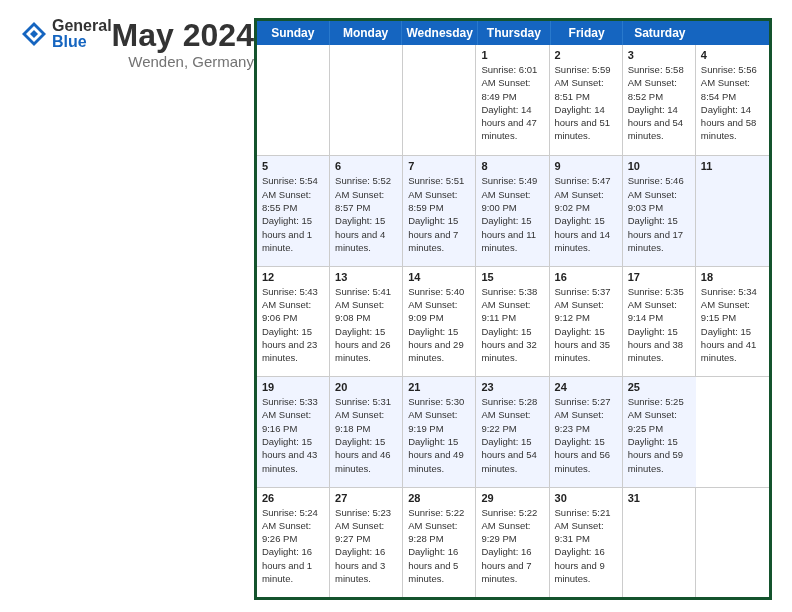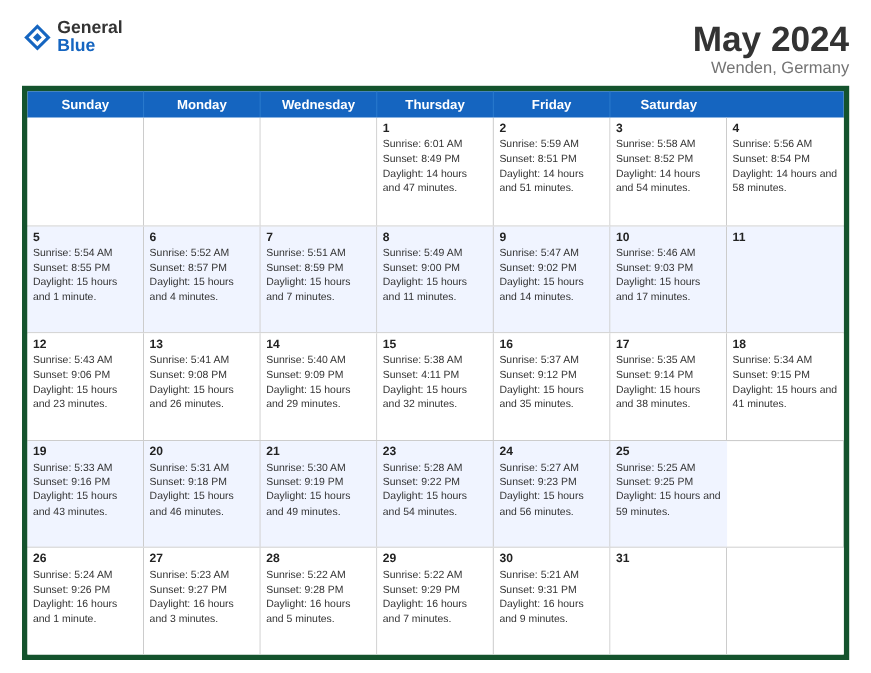--- a/index.html
+++ b/index.html
@@ -8,21 +8,21 @@
       background: #fff;
       width: 792px;
       height: 612px;
       overflow: hidden;
     }
     .page {
       width: 792px;
       height: 612px;
       padding: 18px 20px 12px 20px;
       display: flex;
-      flex-direction: column;
+      flex-direction: row;
     }
     .header {
       display: flex;
       justify-content: space-between;
       align-items: flex-start;
       margin-bottom: 8px;
     }
     .logo {
       display: flex;
       align-items: center;
@@ -57,21 +57,21 @@
       line-height: 1.1;
     }
     .title-location {
       font-size: 15px;
       color: #737373;
     }
     .calendar {
       flex: 1;
       display: flex;
       flex-direction: column;
-      border: 5px solid #14532d;
+      border: 3px solid #14532d;
     }
     .cal-header {
       display: grid;
       grid-template-columns: repeat(7, 1fr);
       background: #1565c0;
     }
     .cal-header-cell {
       color: #fff;
       font-size: 12px;
       font-weight: bold;
@@ -246,21 +246,21 @@
           <div class="cal-cell">
             <div class="day-num">14</div>
             <div class="cell-info">Sunrise: 5:40 AM
 Sunset: 9:09 PM
 Daylight: 15 hours
 and 29 minutes.</div>
           </div>
           <div class="cal-cell">
             <div class="day-num">15</div>
             <div class="cell-info">Sunrise: 5:38 AM
-Sunset: 4:11 PM
+Sunset: 9:11 PM
 Daylight: 15 hours
 and 32 minutes.</div>
           </div>
           <div class="cal-cell">
             <div class="day-num">16</div>
             <div class="cell-info">Sunrise: 5:37 AM
 Sunset: 9:12 PM
 Daylight: 15 hours
 and 35 minutes.</div>
           </div>

